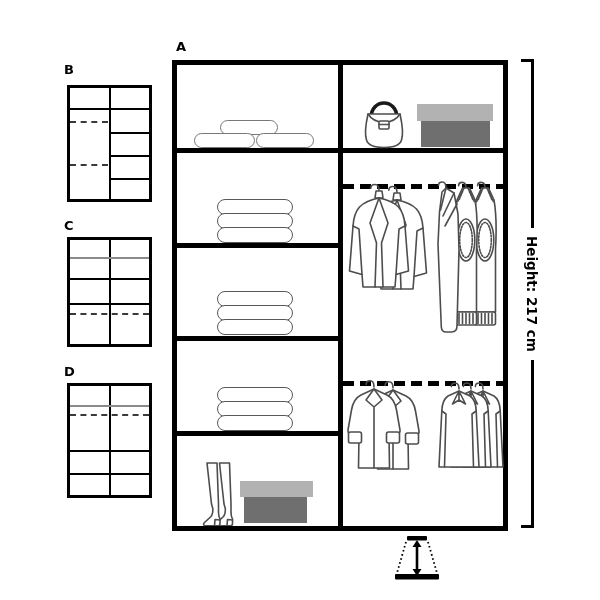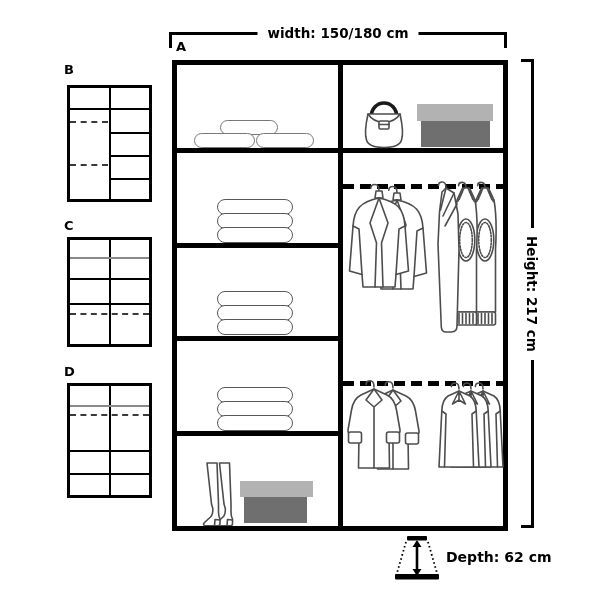--- a/index.html
+++ b/index.html
@@ -35,23 +35,20 @@
   .tdash{position:absolute;height:0;border-top:2px dashed #3a3a3a;}
   svg{display:block;}
   .art{stroke:#4d4d4d;stroke-width:1.6;fill:#fff;stroke-linejoin:round;stroke-linecap:round;}
   .nf{fill:none;}
 </style>
 </head>
 <body>
 
 <div class="page">
 
-  <div class="wbracket">
-    <span class="dimlbl wlabel">width: 150/180 cm</span>
-  </div>
   <div class="lbl" style="left:176px;top:39px;">A</div>
 
   <div class="hbracket"></div>
   <div class="hlabel">Height: 217 cm</div>
 
   <div class="lbl" style="left:64px;top:62px;">B</div>
   <div class="thumb" style="left:67px;top:85px;width:79px;height:111px;">
     <div class="tdiv" style="left:39px;"></div>
     <div class="tsolid" style="left:0;width:79px;top:20px;"></div>
     <div class="tdash" style="left:0;width:38px;top:33px;"></div>
@@ -221,15 +218,14 @@
 
   <svg class="abs" style="left:393px;top:536px;" width="48" height="44" viewBox="0 0 48 44">
     <rect x="14" y="0" width="20" height="4.5" rx="1" fill="#000"></rect>
     <rect x="2" y="38" width="44" height="5.5" rx="1" fill="#000"></rect>
     <path d="M13,6 L4,37" stroke="#000" stroke-width="1.8" stroke-dasharray="1.6,2.6" fill="none"></path>
     <path d="M35,6 L44,37" stroke="#000" stroke-width="1.8" stroke-dasharray="1.6,2.6" fill="none"></path>
     <line x1="24" y1="9" x2="24" y2="35" stroke="#000" stroke-width="2.6"></line>
     <polygon points="24,4 19.5,11 28.5,11" fill="#000"></polygon>
     <polygon points="24,40 19.5,33 28.5,33" fill="#000"></polygon>
   </svg>
-  <div class="abs dimlbl" style="left:446px;top:549px;font-size:14px;">Depth: 62 cm</div>
 
 </div>
 
 </body></html>

